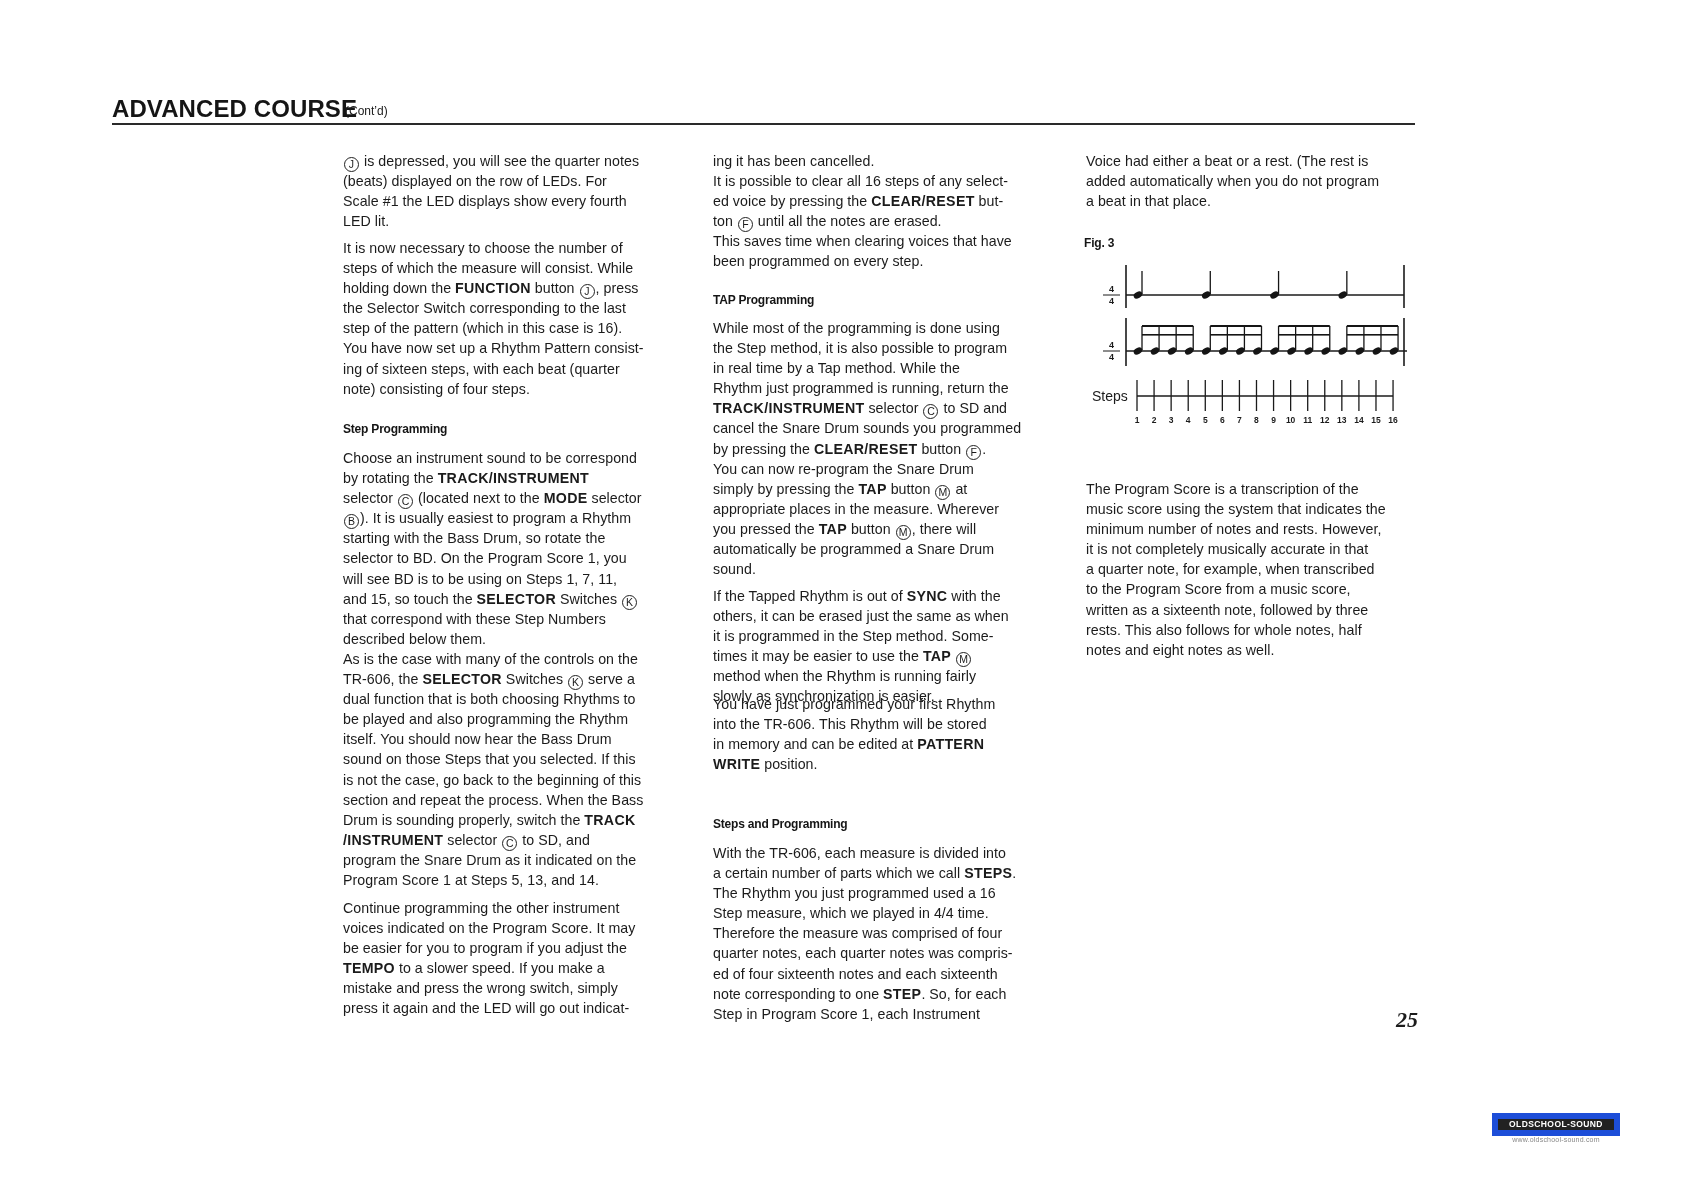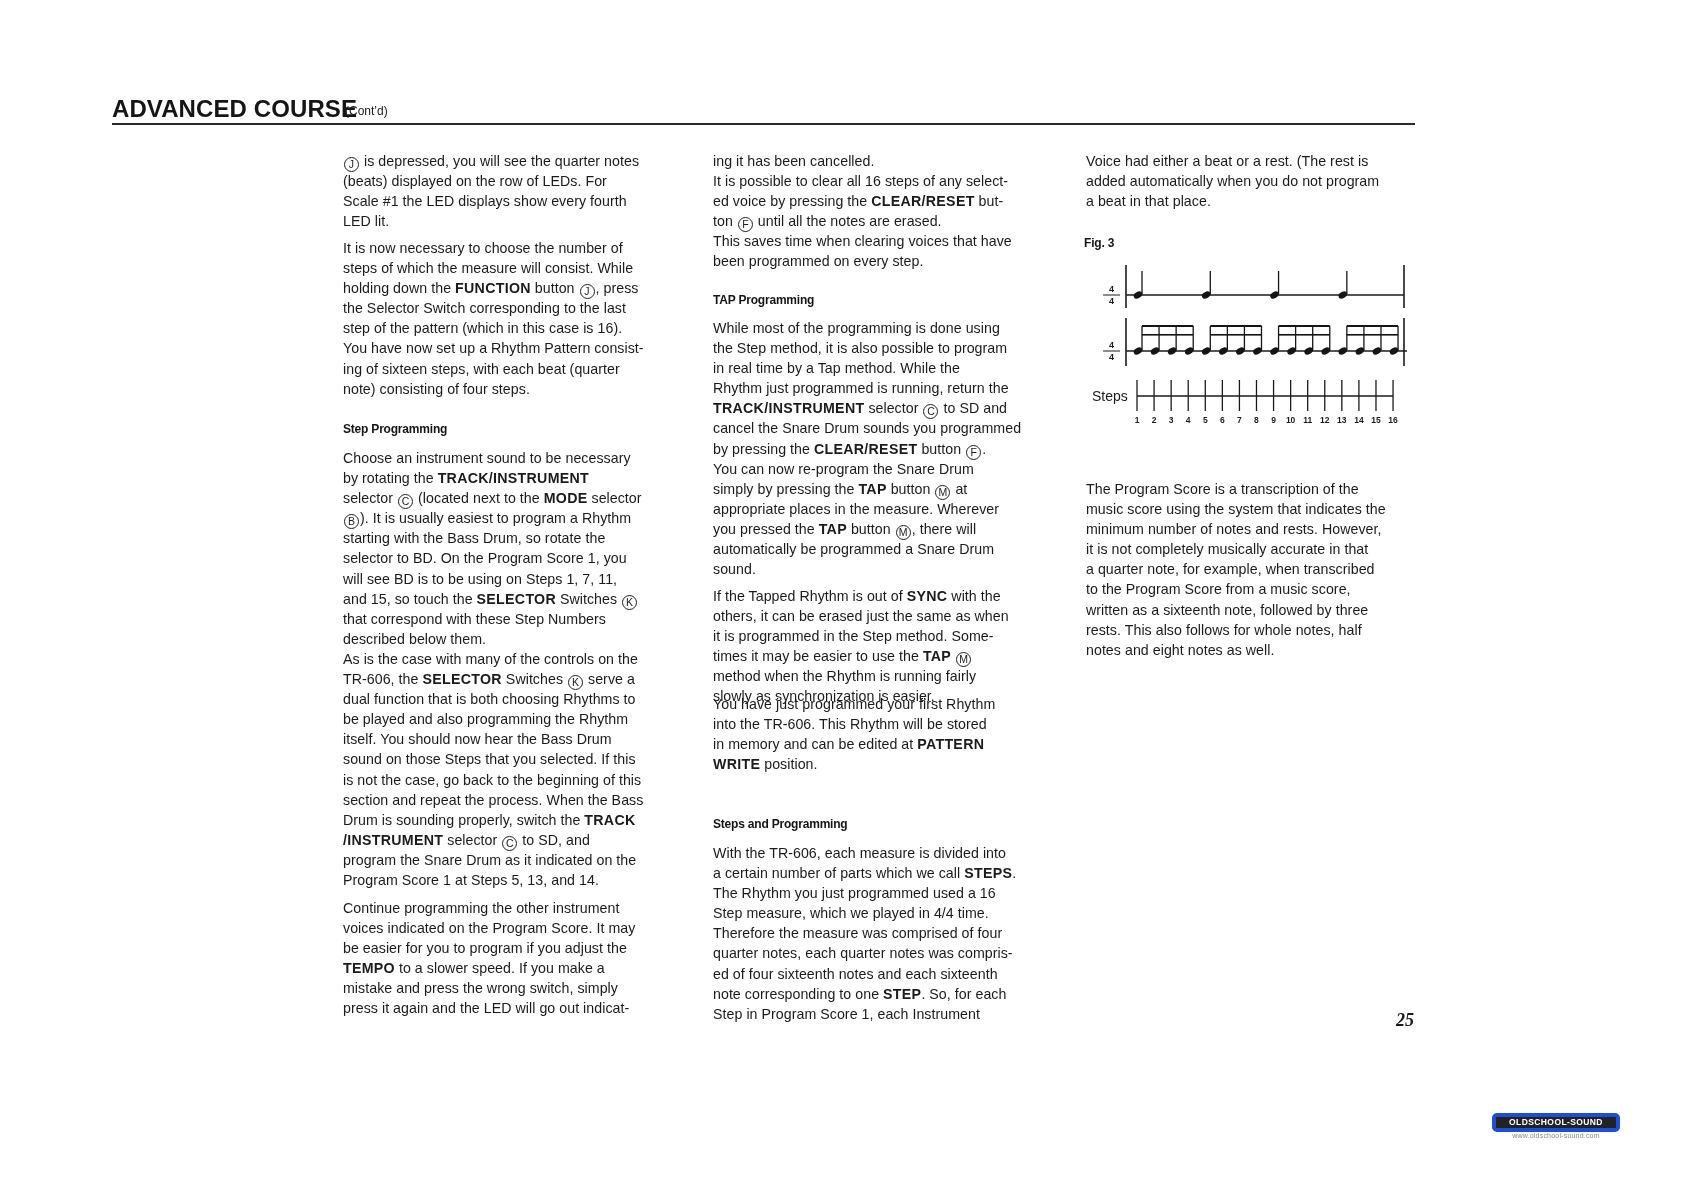--- a/index.html
+++ b/index.html
@@ -42,27 +42,27 @@
   }
   .heading {
     font-size: 12px; font-weight: bold; line-height: 20px;
     white-space: nowrap; letter-spacing: -0.2px; color: #151515;
   }
   #fig3 { position: absolute; left: 1085px; top: 255px; width: 340px; height: 180px; }
   #fig3 svg { display: block; }
   .page-number {
     position: absolute; left: 1396px; top: 1008px;
     font-family: "Liberation Serif", serif; font-style: italic; font-weight: bold;
-    font-size: 18px; line-height: 24px; color: #1b1b1b;
+    font-size: 22px; line-height: 24px; color: #1b1b1b;
   }
   .logo { position: absolute; left: 1492px; top: 1113px; width: 128px; }
   .logo-mark {
-    display: block; background: #222; color: #fff; border-radius: 5px;
+    display: block; background: #222; color: #fff; border-radius: 0;
     font-size: 8.5px; font-weight: bold; line-height: 11px; text-align: center;
-    letter-spacing: 0.4px; padding: 0 2px; border: 4px solid #1d4ed8;
+    letter-spacing: 0.4px; padding: 0 2px; border: 6px solid #1d4ed8;
   }
   .logo-url {
     display: block; font-size: 7px; line-height: 8px; color: #888;
     text-align: center; letter-spacing: 0.2px; white-space: nowrap;
   }
 </style>
 </head>
 <body>
 
 <div id="page">
@@ -82,21 +82,21 @@
       <div class="line">steps of which the measure will consist. While</div>
       <div class="line">holding down the <b>FUNCTION</b> button <span class="circ">J</span>, press</div>
       <div class="line">the Selector Switch corresponding to the last</div>
       <div class="line">step of the pattern (which in this case is 16).</div>
       <div class="line">You have now set up a Rhythm Pattern consist-</div>
       <div class="line">ing of sixteen steps, with each beat (quarter</div>
       <div class="line">note) consisting of four steps.</div>
     </div>
   <div class="block col1 heading" style="top:403px">Step Programming</div>
   <div class="block col1" style="top:432px">
-      <div class="line">Choose an instrument sound to be necessary</div>
+      <div class="line">Choose an instrument sound to be correspond</div>
       <div class="line">by rotating the <b>TRACK/INSTRUMENT</b></div>
       <div class="line">selector <span class="circ">C</span> (located next to the <b>MODE</b> selector</div>
       <div class="line"><span class="circ">B</span>). It is usually easiest to program a Rhythm</div>
       <div class="line">starting with the Bass Drum, so rotate the</div>
       <div class="line">selector to BD. On the Program Score 1, you</div>
       <div class="line">will see BD is to be using on Steps 1, 7, 11,</div>
       <div class="line">and 15, so touch the <b>SELECTOR</b> Switches <span class="circ">K</span></div>
       <div class="line">that correspond with these Step Numbers</div>
       <div class="line">described below them.</div>
       <div class="line">As is the case with many of the controls on the</div>

